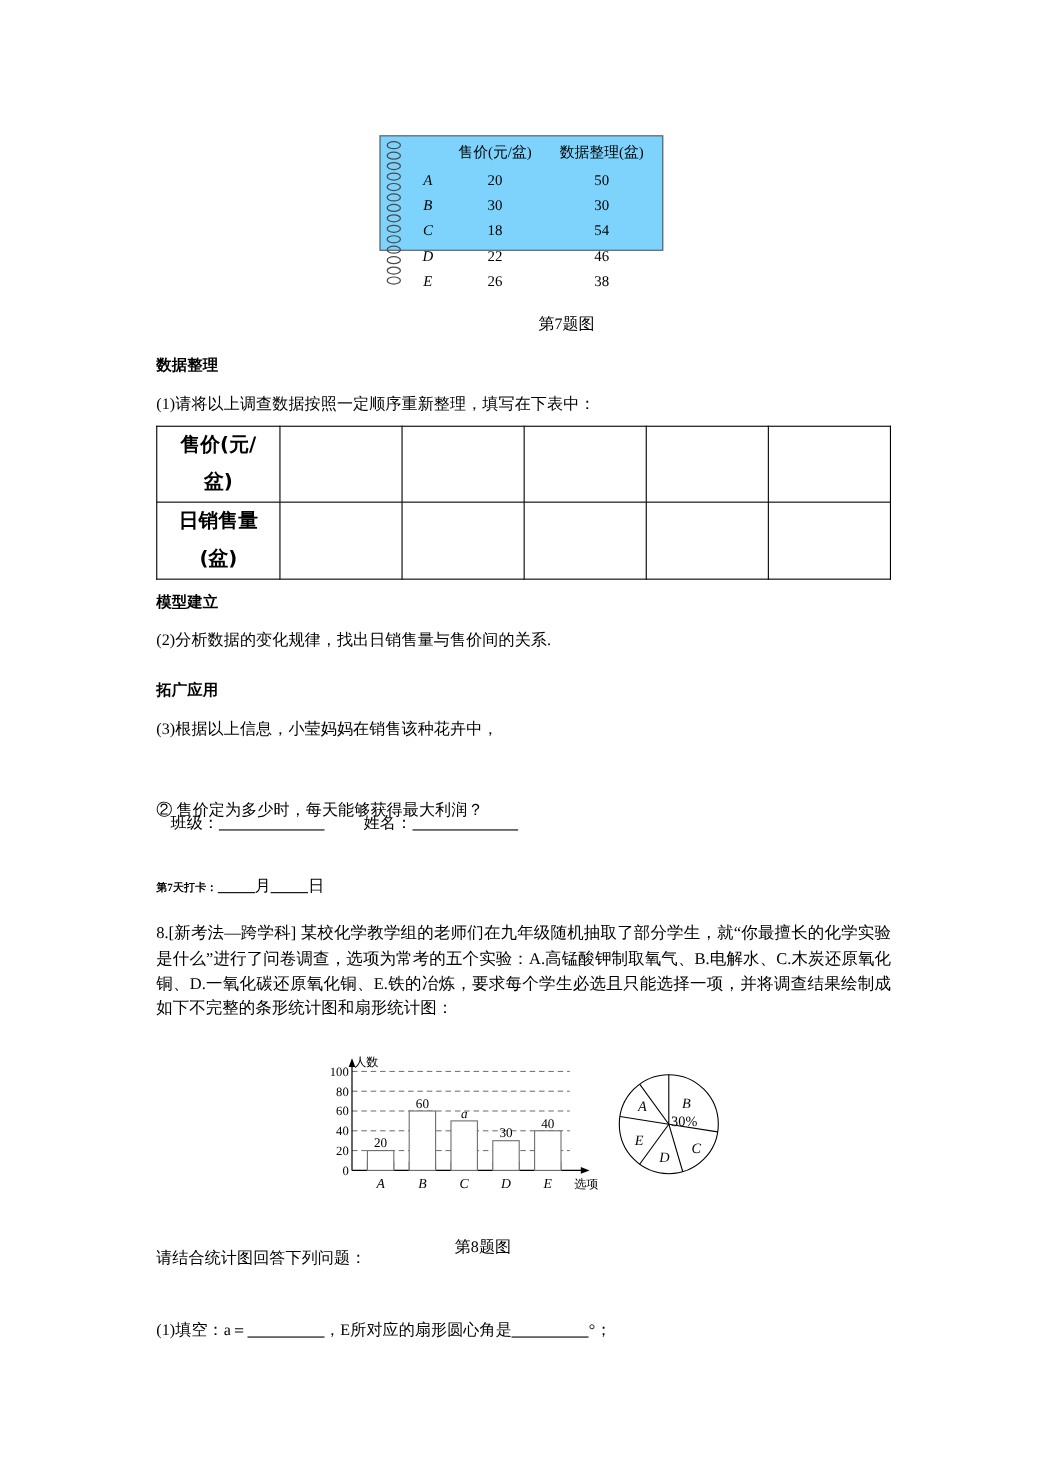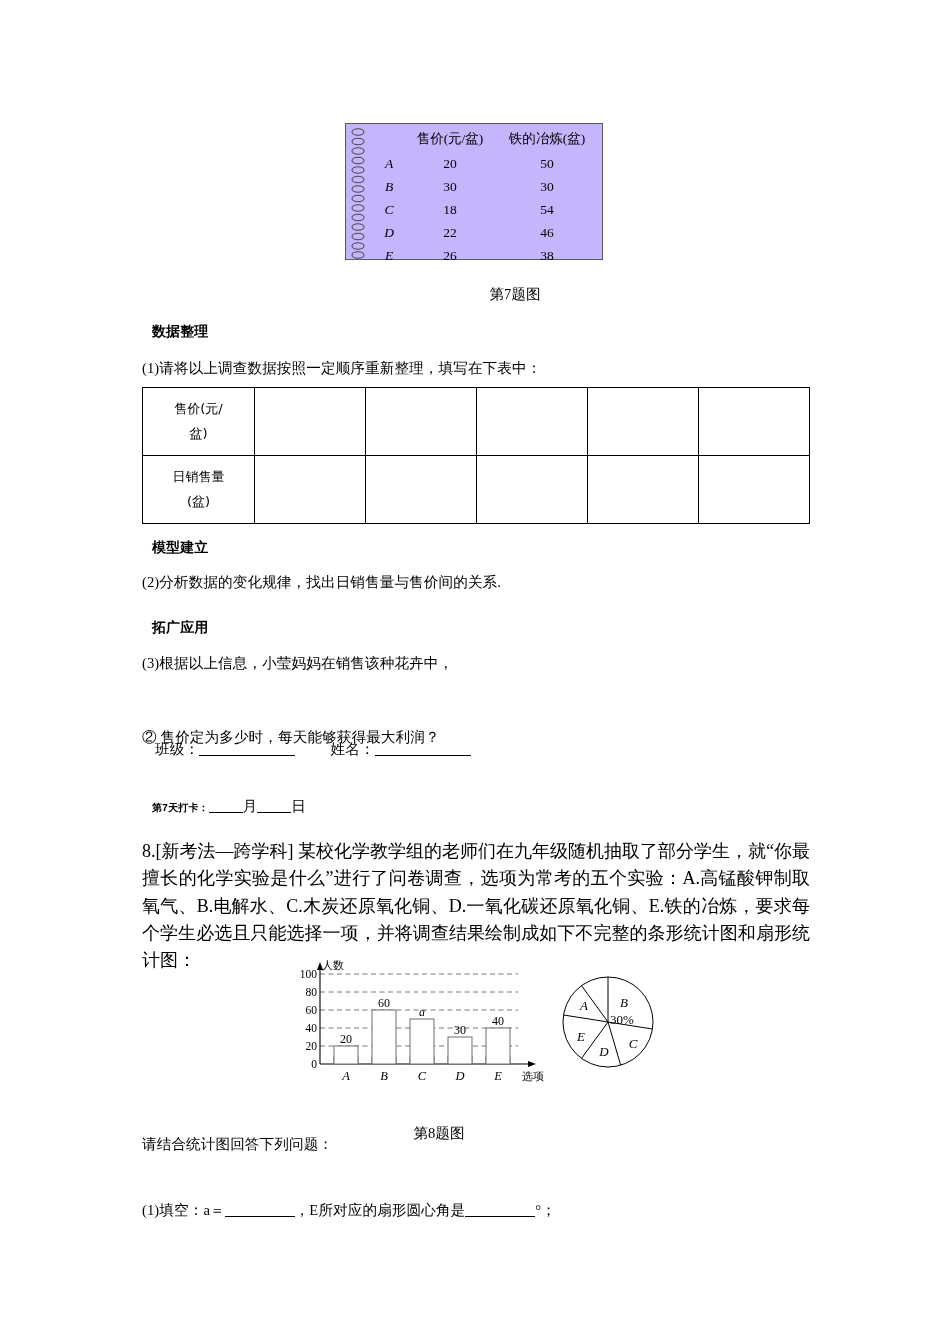--- a/index.html
+++ b/index.html
@@ -21,23 +21,23 @@
     width: 950px;
     height: 1344px;
   }
 
   
   .notebook {
     position: absolute;
     left: 345px;
     top: 123px;
     width: 258px;
-    height: 137px;
+    height: 105px;
     border: 1.2px solid #5a5a5a;
-    background: #c4b5fd;
+    background: #7dd3fc;
     box-sizing: border-box;
   }
   .spiral {
     position: absolute;
     left: 4px;
     top: 2px;
     width: 18px;
     height: 133px;
   }
   .nb-table {
@@ -73,29 +73,28 @@
   .center-cap {
     position: absolute;
     width: 950px;
     left: 0;
     text-align: center;
     font-size: 14.6px;
     padding-left: 40px;
   }
   .bold-head {
     font-weight: bold;
-    font-family: Liberation Mono, monospace;
+    font-family: Liberation Serif, serif;
     font-size: 14px;
-    margin-left: 10px;
   }
   .para {
     position: absolute;
     left: 142px;
     width: 668px;
-    font-size: 18px;
+    font-size: 15px;
     line-height: 1.52;
     text-align: justify;
   }
   .ul-short {
     display: inline-block;
     border-bottom: 1px solid #000;
     width: 96px;
     vertical-align: -2px;
   }
   .ul-mini {
@@ -120,23 +119,23 @@
     border-collapse: collapse;
   }
   .fill-table td {
     border: 1px solid #000;
     height: 68px;
     box-sizing: border-box;
   }
   .fill-table td.lbl {
     width: 112px;
     text-align: center;
-    font-weight: normal;
+    font-weight: bold;
     font-family: "DejaVu Sans", "Liberation Sans", sans-serif;
-    font-size: 13px;
+    font-size: 18px;
     line-height: 1.9;
     padding: 0 4px;
   }
   .fill-table td.blank { width: 111px; }
 
   
   .figure8 {
     position: absolute;
     left: 290px;
     top: 958px;
@@ -174,21 +173,21 @@
         <ellipse cx="8" cy="120" rx="6" ry="3.2"></ellipse>
         <ellipse cx="8" cy="129" rx="6" ry="3.2"></ellipse>
       </g>
     </svg>
 
     <table class="nb-table">
       <tbody>
           <tr class="nb-head">
         <td class="nb-lbl"></td>
         <td class="nb-c1">售价(元/盆)</td>
-        <td class="nb-c2">铁的冶炼(盆)</td>
+        <td class="nb-c2">数据整理(盆)</td>
       </tr>
       <tr>
         <td class="nb-lbl">A</td>
         <td class="nb-c1">20</td>
         <td class="nb-c2">50</td>
       </tr>
       <tr>
         <td class="nb-lbl">B</td>
         <td class="nb-c1">30</td>
         <td class="nb-c2">30</td>

